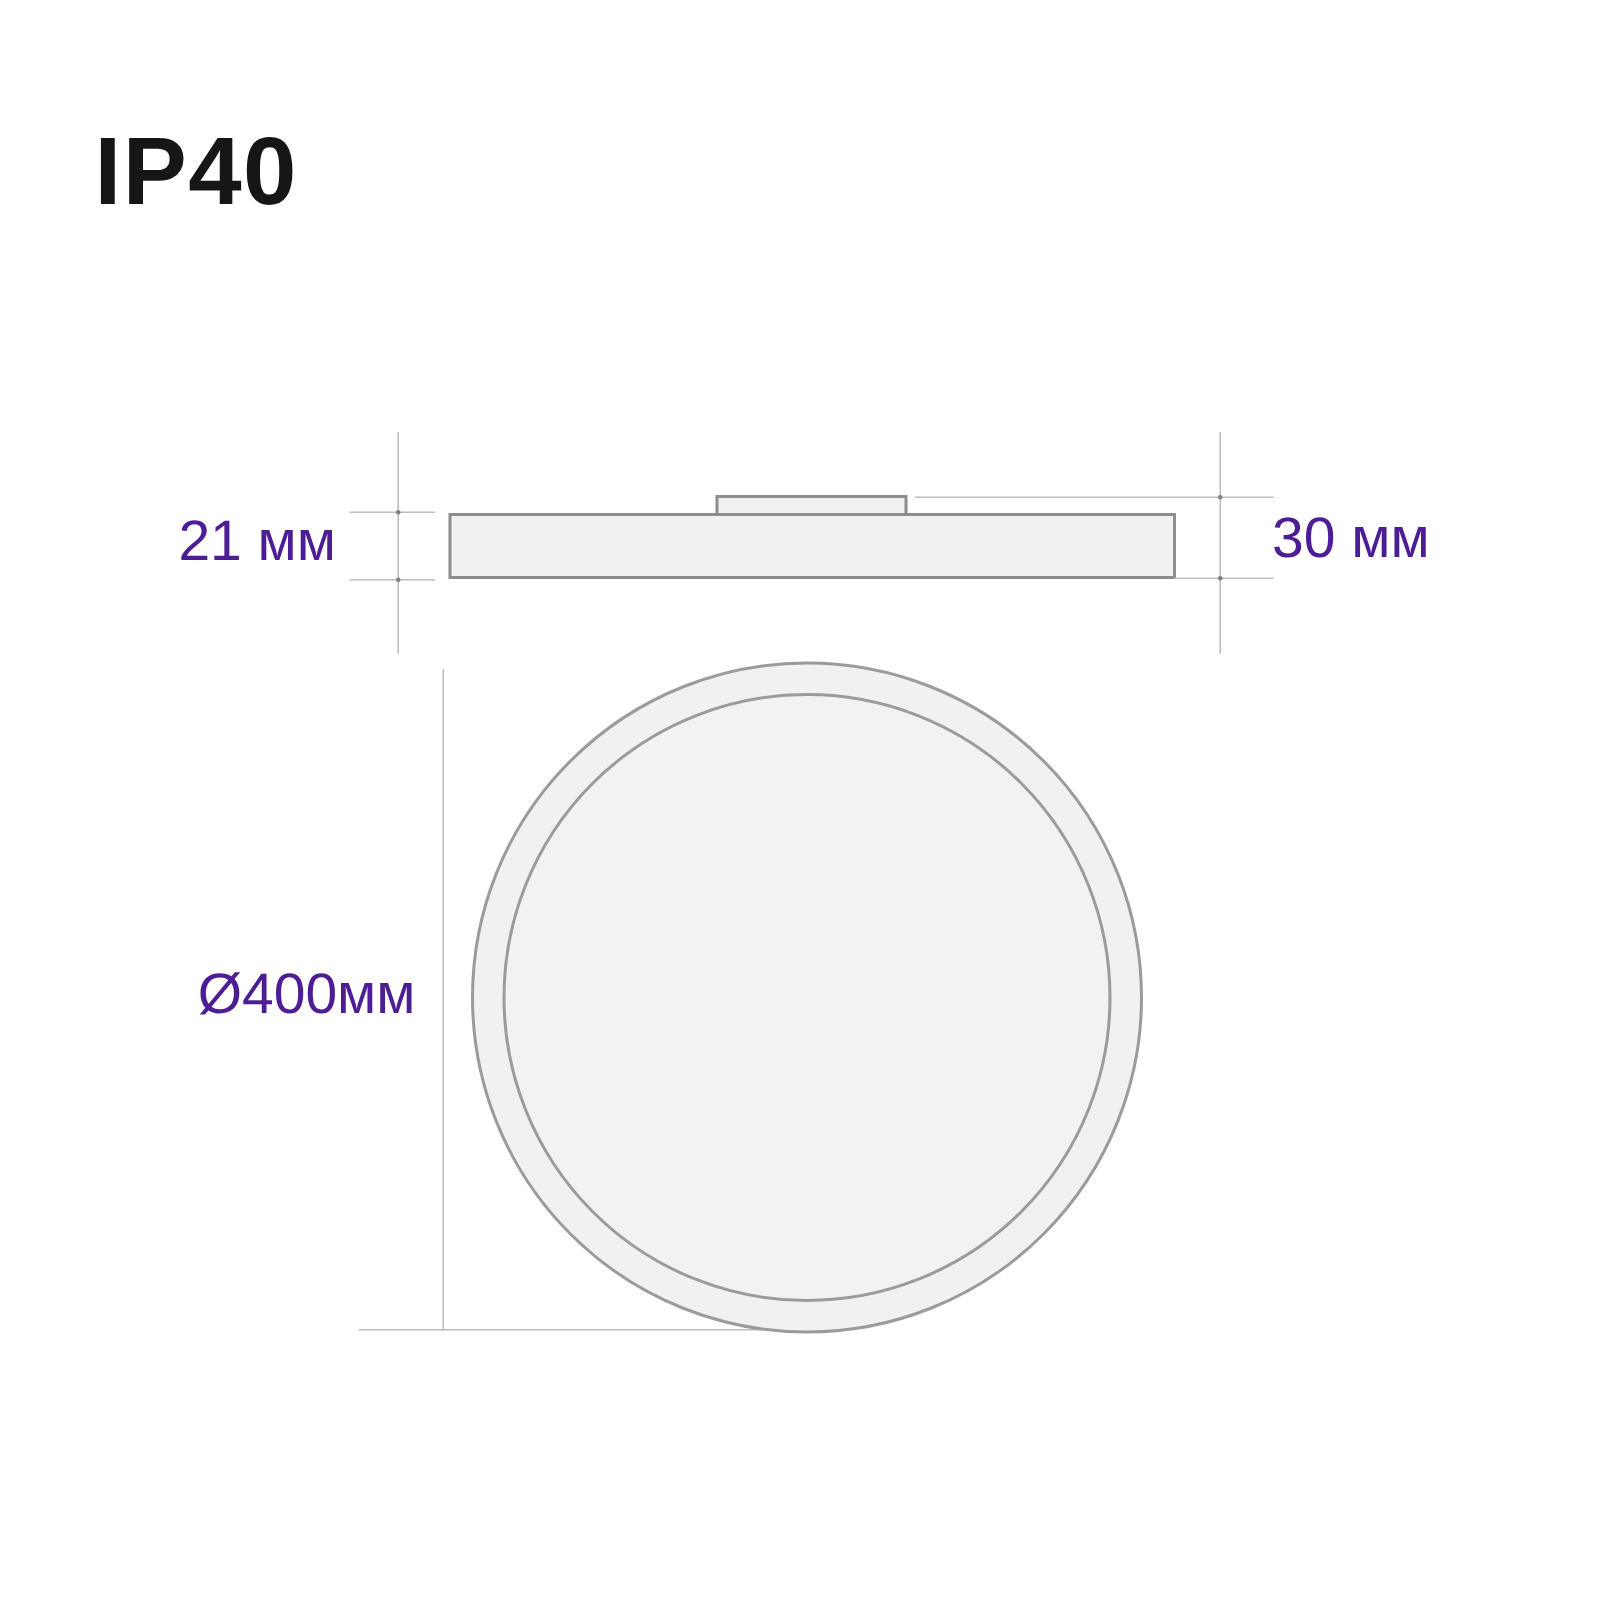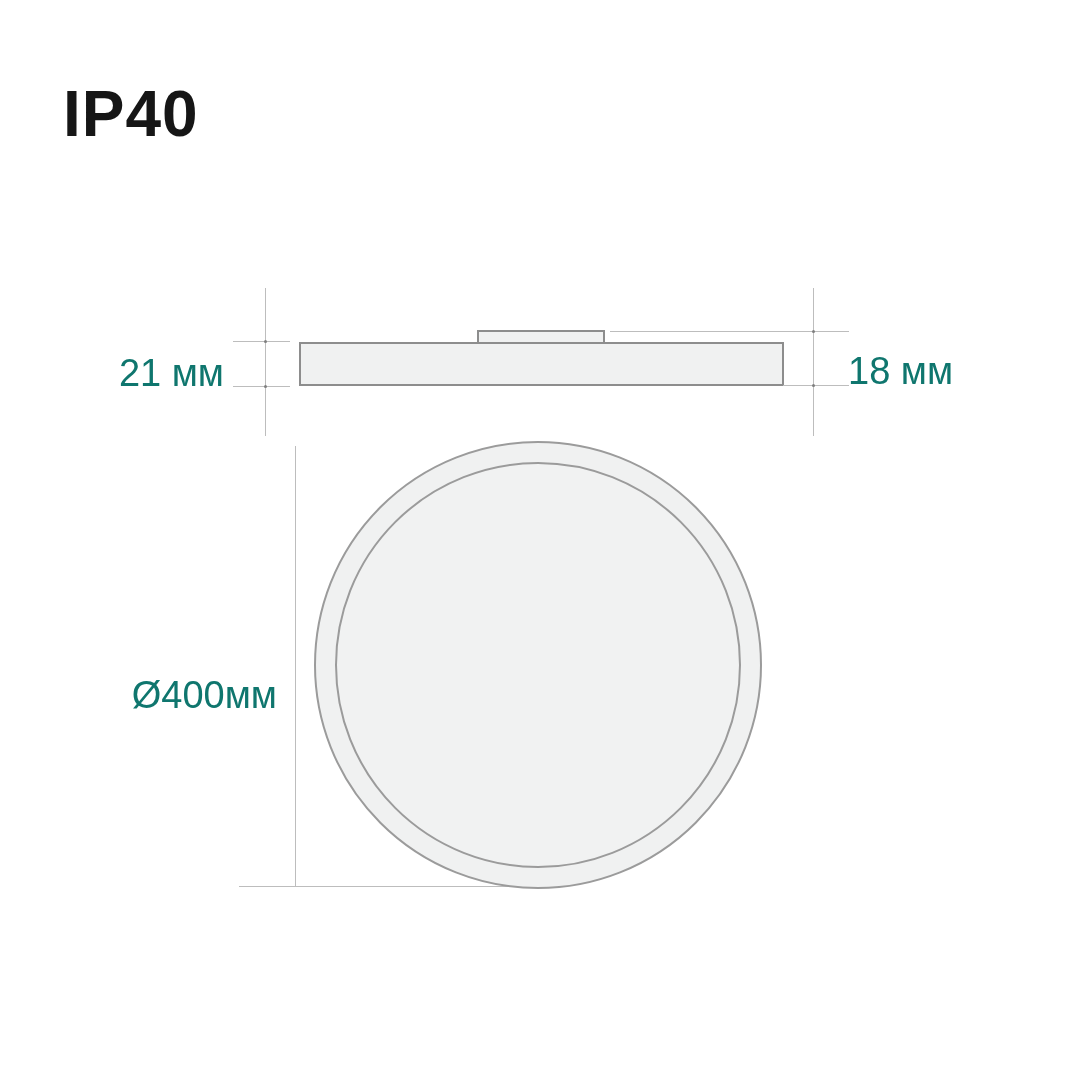--- a/index.html
+++ b/index.html
@@ -68,27 +68,26 @@
   .dot-l1 { left: 264px; top: 340px; }
   .dot-l2 { left: 264px; top: 385px; }
   .dot-r1 { left: 812px; top: 330px; }
   .dot-r2 { left: 812px; top: 384px; }
 
   
   .dim-label {
     font-size: 38px;
     line-height: 38px;
     font-weight: 400;
-    color: #0f766e;
+    color: #4c1d95;
     white-space: nowrap;
-    margin-top: 12px;
   }
   .lbl-21  { left: 90px;  top: 342px; width: 134px; text-align: right; }
   .lbl-25  { left: 848px; top: 340px; }
-  .lbl-dia { left: 80px;  top: 664px; width: 197px; text-align: right; }
+  .lbl-dia { left: 80px;  top: 644px; width: 197px; text-align: right; }
 
   
   .footer {
     left: 66px; top: 963px;
     font-size: 37px;
     line-height: 49px;
     font-weight: 700;
     letter-spacing: 0.5px;
     color: #161616;
     white-space: nowrap;
@@ -111,21 +110,21 @@
     <div class="abs dim-label lbl-21">21 мм</div>
 
     <div class="abs shape sv-bump"></div>
     <div class="abs shape sv-body"></div>
 
     <div class="abs dim dr-v"></div>
     <div class="abs dim dr-h1"></div>
     <div class="abs dim dr-t2"></div>
     <div class="abs dot dot-r1"></div>
     <div class="abs dot dot-r2"></div>
-    <div class="abs dim-label lbl-25">18 мм</div>
+    <div class="abs dim-label lbl-25">30 мм</div>
   </div>
 
   <div>
     <div class="abs dim dc-v"></div>
     <div class="abs dim dc-h"></div>
     <div class="abs circle tv-outer"></div>
     <div class="abs circle tv-inner"></div>
     <div class="abs dim-label lbl-dia">Ø400мм</div>
   </div>
 

